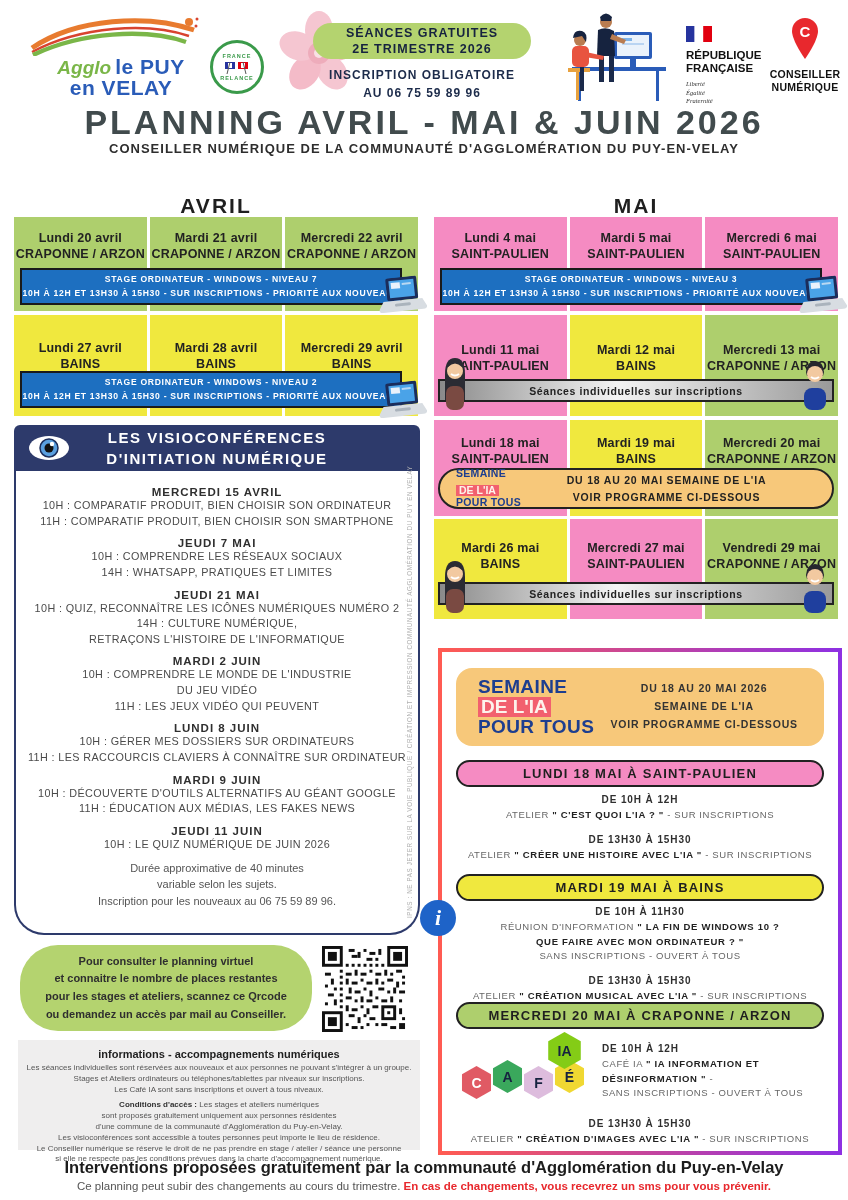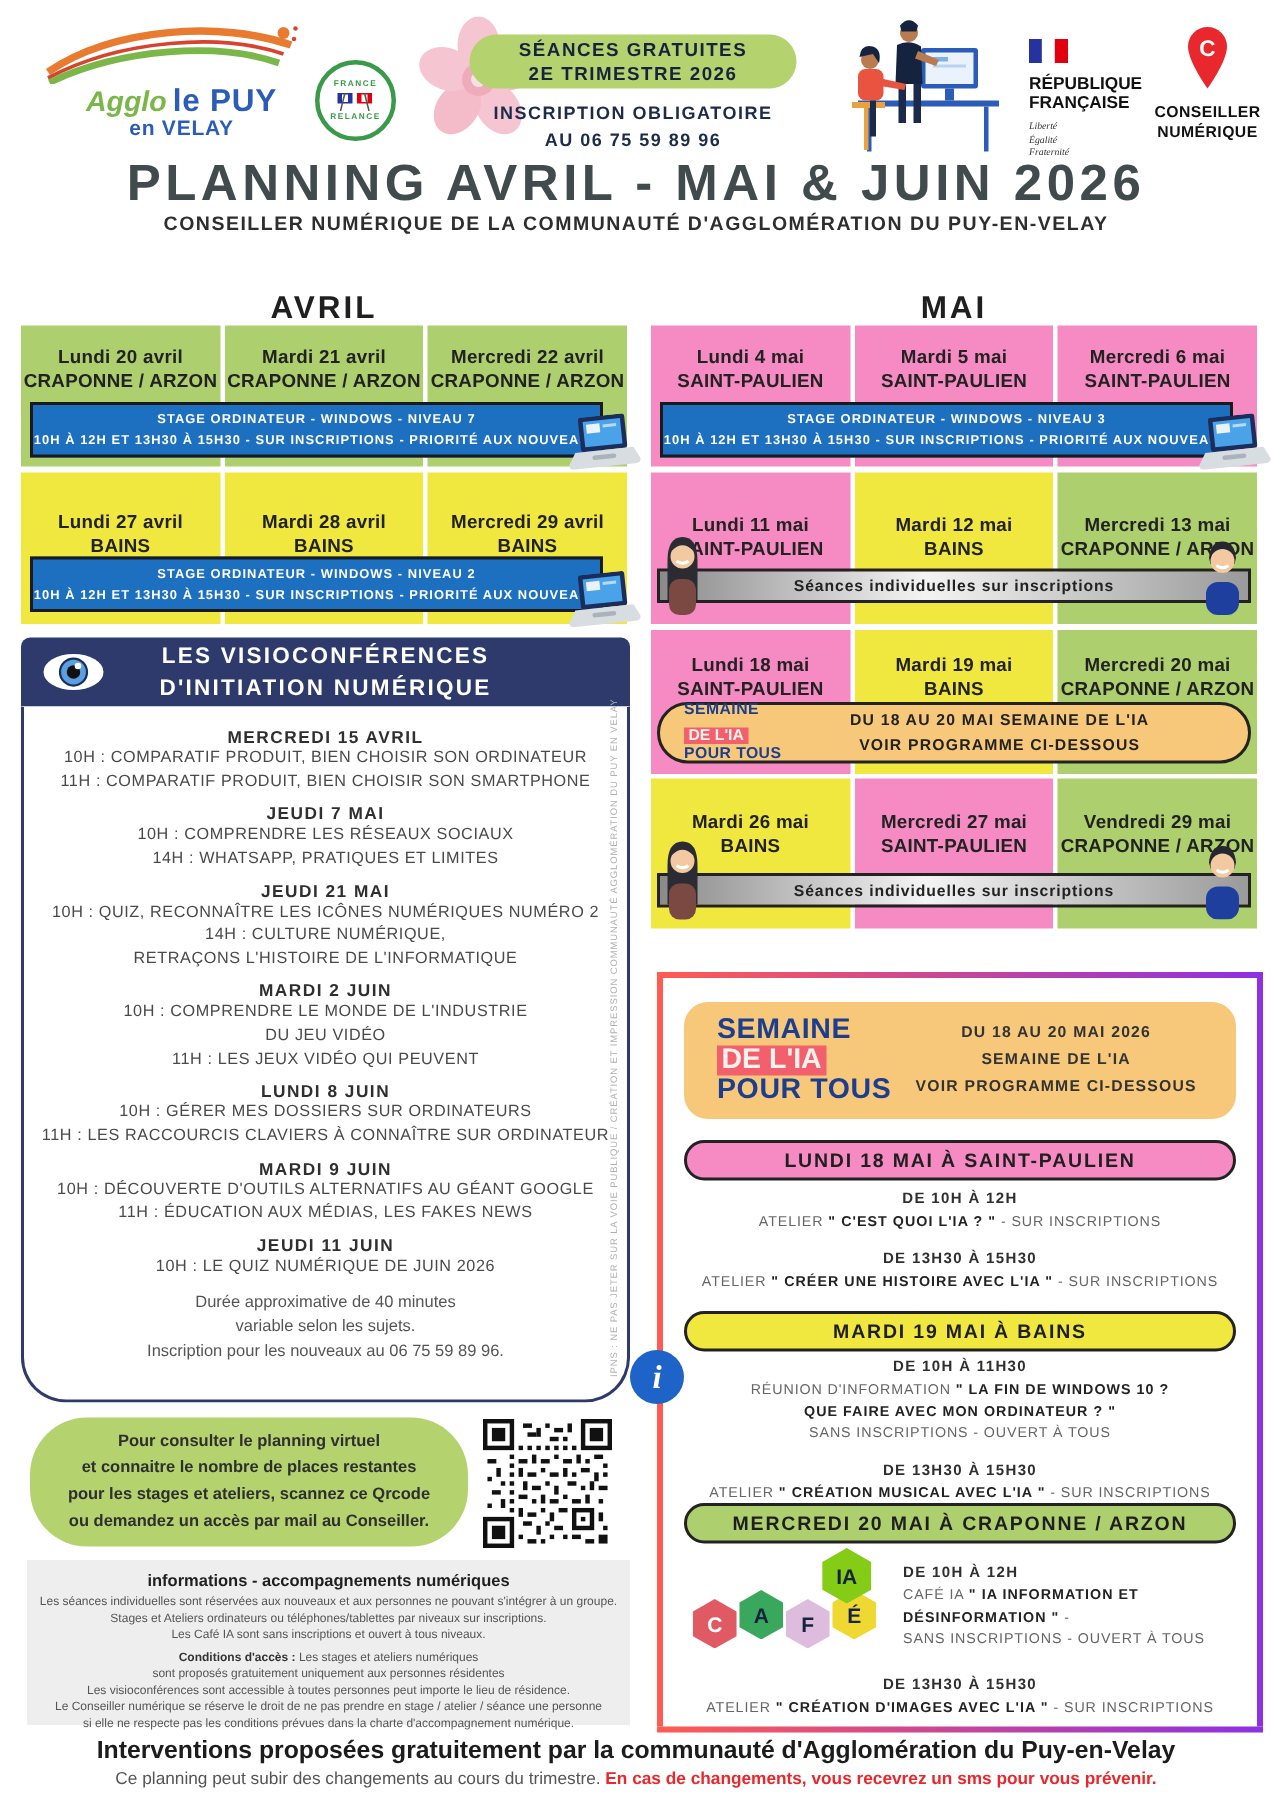--- a/index.html
+++ b/index.html
@@ -9,21 +9,21 @@
     background:#ffffff; overflow:hidden;
     font-family:"Liberation Sans", sans-serif; color:#222;
   }
   .abs { position:absolute; }
 
   
   .agglo-logo { left:26px; top:14px; width:190px; }
   .agglo-text { text-align:center; line-height:1.0; margin-top:-4px; }
   .agglo-script { font-style:italic; font-weight:800; font-size:19px; color:#7ab648; margin-right:4px; }
   .agglo-b1 { font-weight:800; font-size:21px; color:#2a5cb8; letter-spacing:0.5px; }
-  .agglo-b2 { font-weight:800; font-size:14px; color:#2a5cb8; letter-spacing:0.5px; }
+  .agglo-b2 { font-weight:800; font-size:21px; color:#2a5cb8; letter-spacing:0.5px; }
 
   .relance { left:210px; top:40px; width:54px; height:54px; border:3px solid #3a9a4a; border-radius:50%;
     display:flex; flex-direction:column; align-items:center; justify-content:center; gap:1px; background:#fff; }
   .relance-txt { font-size:5.5px; font-weight:800; color:#3a9a4a; letter-spacing:1px; }
 
   .flower { left:276px; top:10px; }
 
   .free-pill { left:313px; top:23px; width:218px; height:36px; background:#b4d36f; border-radius:18px;
     display:flex; flex-direction:column; align-items:center; justify-content:center; line-height:1.3; }
   .free-pill div { font-weight:800; font-size:12.5px; color:#16233f; letter-spacing:1px; }
@@ -566,20 +566,21 @@
   </svg>
 
   <div class="abs info-box">
     <div class="info-title">informations - accompagnements numériques</div>
     <div class="info-line">Les séances individuelles sont réservées aux nouveaux et aux personnes ne pouvant s'intégrer à un groupe.</div>
     <div class="info-line">Stages et Ateliers ordinateurs ou téléphones/tablettes par niveaux sur inscriptions.</div>
     <div class="info-line">Les Café IA sont sans inscriptions et ouvert à tous niveaux.</div>
     <div class="info-gap"></div>
     <div class="info-line"><b>Conditions d'accès :</b><span> Les stages et ateliers numériques</span></div>
     <div class="info-line">sont proposés gratuitement uniquement aux personnes résidentes</div>
+    <div class="info-line">d'une commune de la communauté d'Agglomération du Puy-en-Velay.</div>
     <div class="info-line">Les visioconférences sont accessible à toutes personnes peut importe le lieu de résidence.</div>
     <div class="info-line">Le Conseiller numérique se réserve le droit de ne pas prendre en stage / atelier / séance une personne</div>
     <div class="info-line">si elle ne respecte pas les conditions prévues dans la charte d'accompagnement numérique.</div>
   </div>
 
   <div class="abs ia-box">
     <div class="info-icon">i</div>
 
     <div class="ia-header">
       <div class="sem-big">

